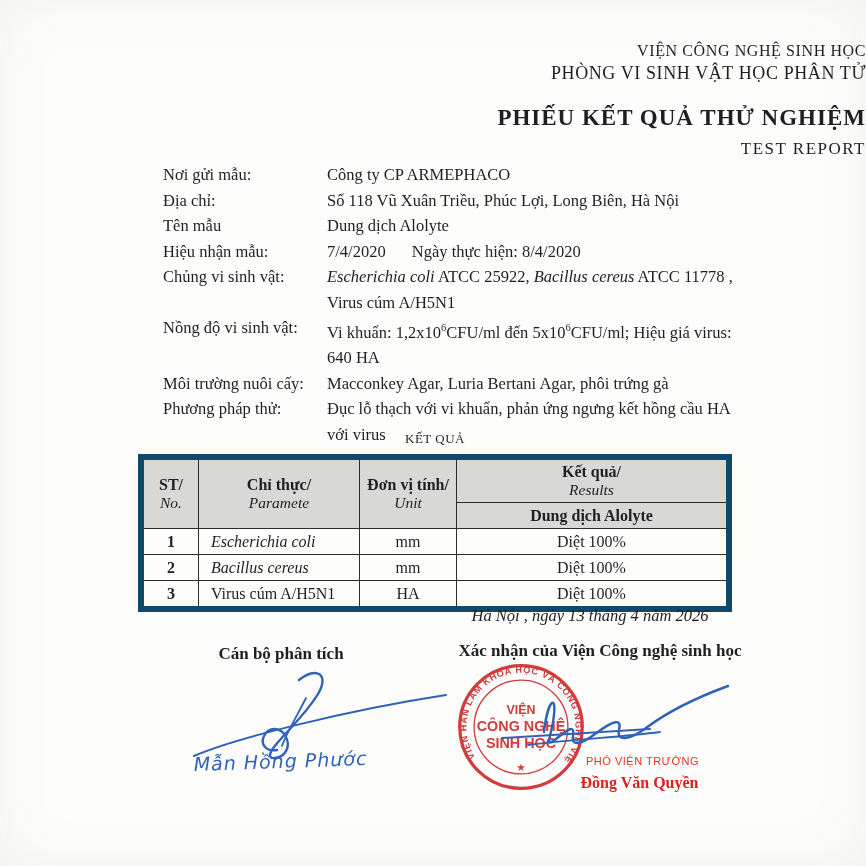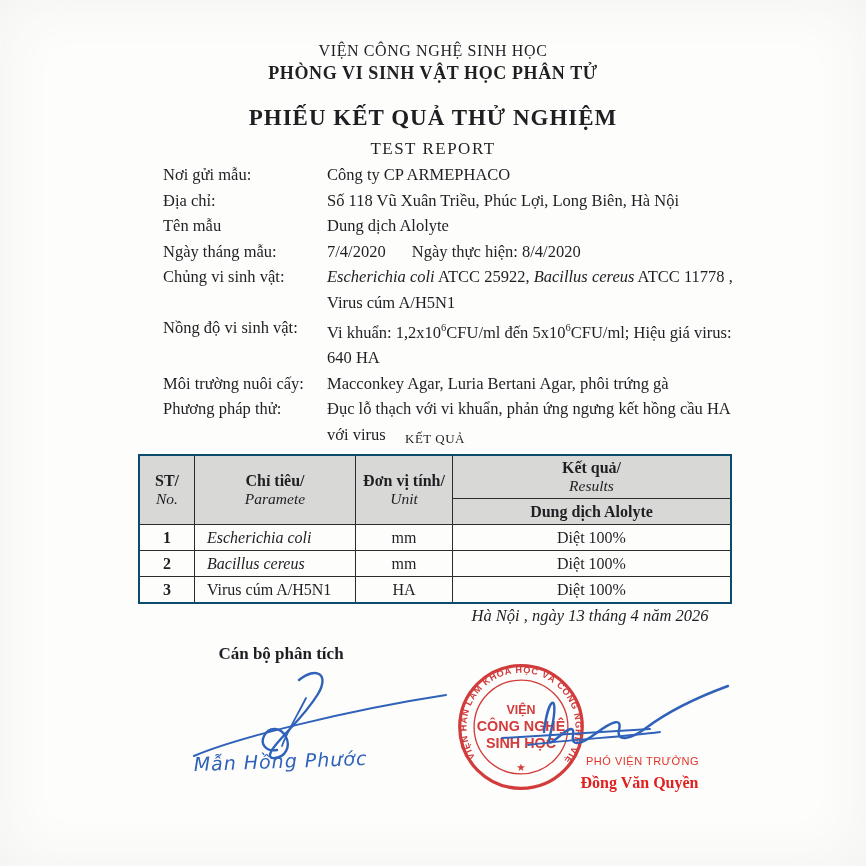--- a/index.html
+++ b/index.html
@@ -5,39 +5,39 @@
   html,body { margin:0; padding:0; }
   body { width:866px; height:866px; background:#f4f4f2; }
   .page {
     position:absolute; left:0; top:0; width:866px; height:866px;
     background:#fdfdfc; color:#1f1f23;
     font-family:"Liberation Serif", serif;
     box-shadow: inset 0 0 60px rgba(60,60,55,0.06);
     overflow:hidden;
   }
   
-  .doc-header { position:absolute; top:42px; left:0; right:0; text-align:center; }
+  .doc-header { position:absolute; top:42px; left:0; right:0; text-align:right; }
   .org1 { font-size:16px; letter-spacing:0.6px; }
-  .org2 { font-size:18px; font-weight:bold; margin-top:3px; letter-spacing:0.6px; }
+  .org2 { font-size:18px; font-weight:normal; margin-top:3px; letter-spacing:0.6px; }
   .title { font-size:23px; font-weight:bold; margin-top:21px; letter-spacing:1px; }
   .subtitle { font-size:17px; margin-top:8px; letter-spacing:1.5px; }
   
   .info { position:absolute; left:163px; top:162px; width:584px; font-size:16.5px; }
   .info-row { display:flex; align-items:flex-start; }
   .info-row > div { line-height:25.5px; }
   .info-label { width:164px; flex:none; }
   .info-value { width:420px; }
   .it { font-style:italic; }
   sup { font-size:10.5px; }
   .gap-left { margin-left:22px; }
   
   .result-title { position:absolute; top:431px; left:138px; width:594px; text-align:center;
     font-weight:normal; font-size:13px; letter-spacing:0.5px; }
   table.results { position:absolute; top:454px; left:138px; width:594px;
-    border-collapse:collapse; font-size:16px; border:2px solid #0c4a6e; table-layout:fixed; }
+    border-collapse:collapse; font-size:16px; border:6px solid #0c4a6e; table-layout:fixed; }
   table.results th, table.results td { border:1px solid #2b2b2b; padding:1px 4px; }
   table.results th { background:#d8d8d6; font-weight:bold; }
   .h-sub { font-style:italic; font-weight:normal; font-size:15.5px; }
   .col-no { width:46px; }
   .col-param { width:152px; }
   .col-unit { width:88px; }
   .center { text-align:center; }
   .param-cell { text-align:left; padding-left:12px !important; }
   td { height:23px; }
   .th-results { height:40px; vertical-align:middle; }
@@ -82,21 +82,21 @@
     </div>
     <div class="info-row">
       <div class="info-label">Địa chỉ:</div>
       <div class="info-value">Số 118 Vũ Xuân Triều, Phúc Lợi, Long Biên, Hà Nội</div>
     </div>
     <div class="info-row">
       <div class="info-label">Tên mẫu</div>
       <div class="info-value">Dung dịch Alolyte</div>
     </div>
     <div class="info-row">
-      <div class="info-label">Ngày tháng mẫu:</div>
+      <div class="info-label">Hiệu nhận mẫu:</div>
       <div class="info-value">
         <span>7/4/2020</span>
         <span class="gap-left">Ngày thực hiện: 8/4/2020</span>
       </div>
     </div>
     <div class="info-row">
       <div class="info-label">Chủng vi sinh vật:</div>
       <div class="info-value"><span class="it">Escherichia coli</span><span> ATCC 25922, </span><span class="it">Bacillus cereus</span><span> ATCC 11778 , Virus cúm A/H5N1</span></div>
     </div>
     <div class="info-row">
@@ -116,21 +116,21 @@
   <div class="result-title">KẾT QUẢ</div>
 
   <table class="results">
     <tbody>
         <tr>
       <th rowspan="2" class="col-no center">
         <div>ST/</div>
         <div class="h-sub">No.</div>
       </th>
       <th rowspan="2" class="col-param center">
-        <div>Chỉ tiêu/</div>
+        <div>Chỉ thực/</div>
         <div class="h-sub">Paramete</div>
       </th>
       <th rowspan="2" class="col-unit center">
         <div>Đơn vị tính/</div>
         <div class="h-sub">Unit</div>
       </th>
       <th class="center th-results">
         <div>Kết quả/</div>
         <div class="h-sub">Results</div>
       </th>
@@ -154,20 +154,21 @@
       <td class="center" style="font-weight:bold">3</td>
       <td class="param-cell">Virus cúm A/H5N1</td>
       <td class="center">HA</td>
       <td class="center">Diệt 100%</td>
     </tr>
   </tbody>
     </table>
 
   <div class="date-line">Hà Nội , ngày  13  tháng 4 năm 2026</div>
   <div class="left-title">Cán bộ phân tích</div>
+  <div class="right-title">Xác nhận của Viện Công nghệ sinh học</div>
 
   <svg class="sig-left" viewBox="0 0 272 100">
     <g fill="none" stroke="#2f62b8" stroke-width="2.4" stroke-linecap="round">
       <path d="M121,16 C138,2 152,10 140,30 C127,51 110,66 101,77 C92,87 88,95 97,94 C107,93 113,83 108,73 C103,63 91,62 86,72 C82,80 88,88 99,86"></path>
       <path d="M16,92 C58,74 170,46 268,31" stroke-width="2"></path>
       <path d="M128,34 C120,50 108,70 104,82" stroke-width="1.8"></path>
     </g>
   </svg>
   <div class="sig-name-left">Mẫn Hồng Phước</div>
 

